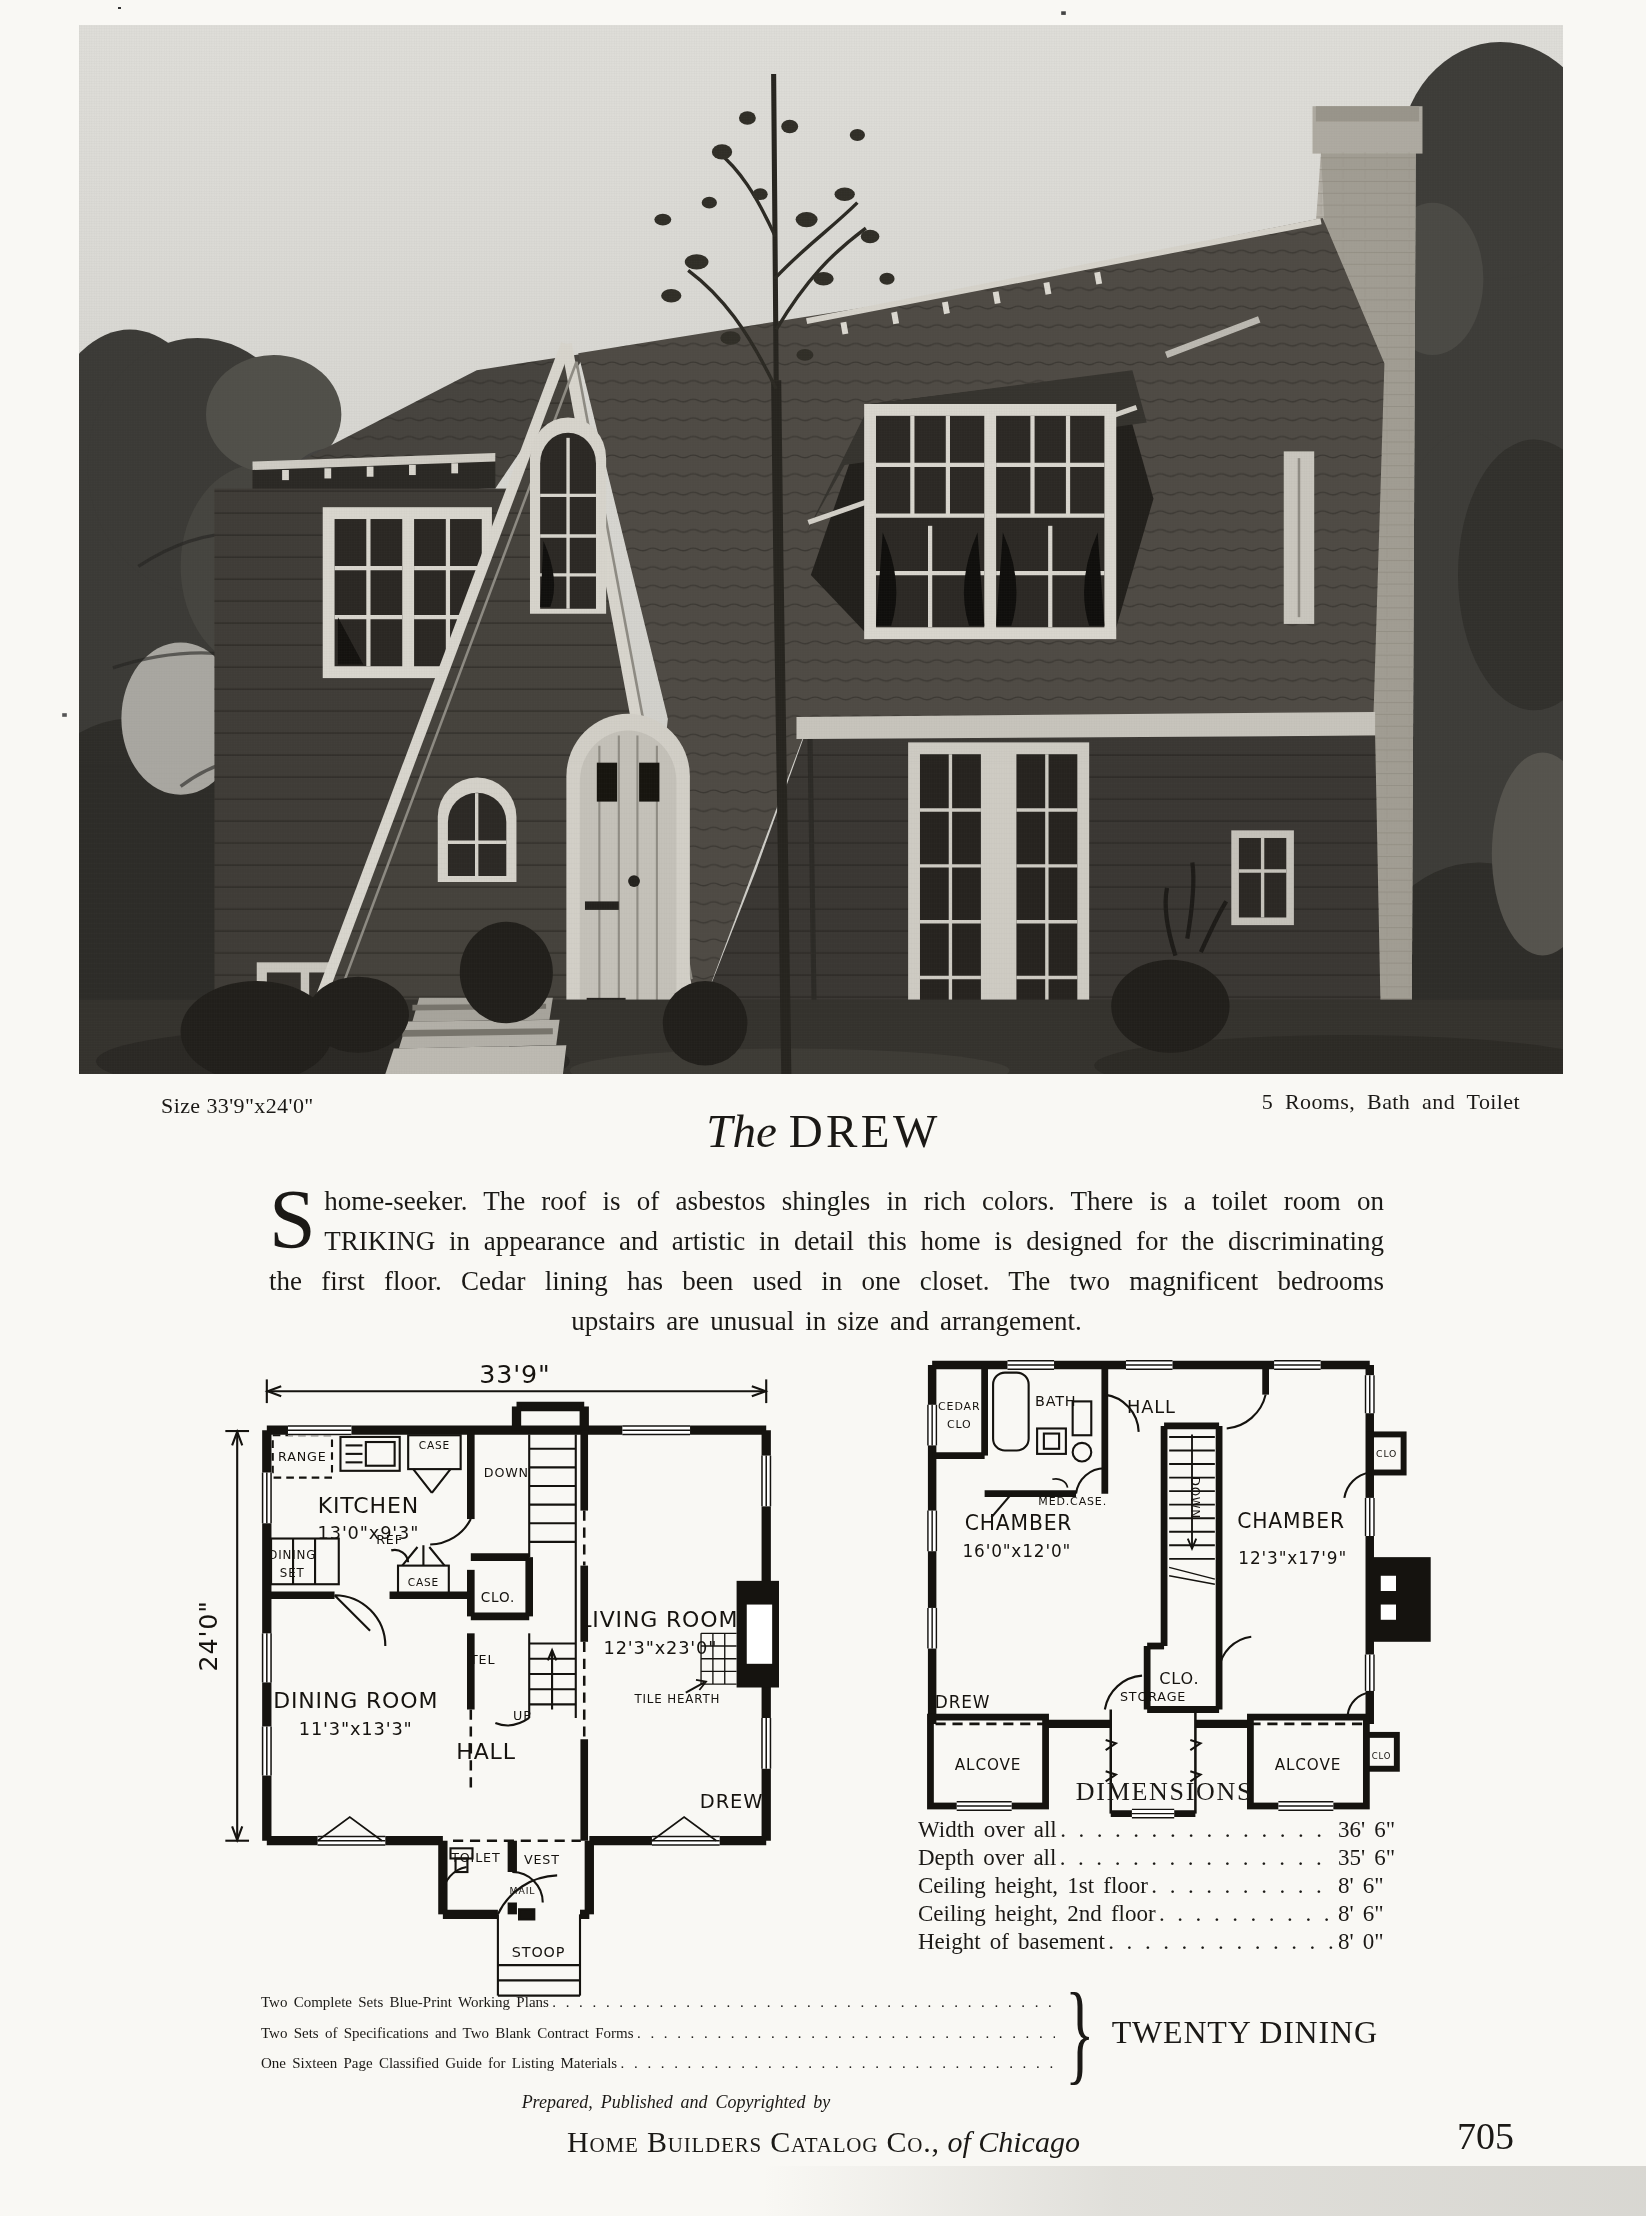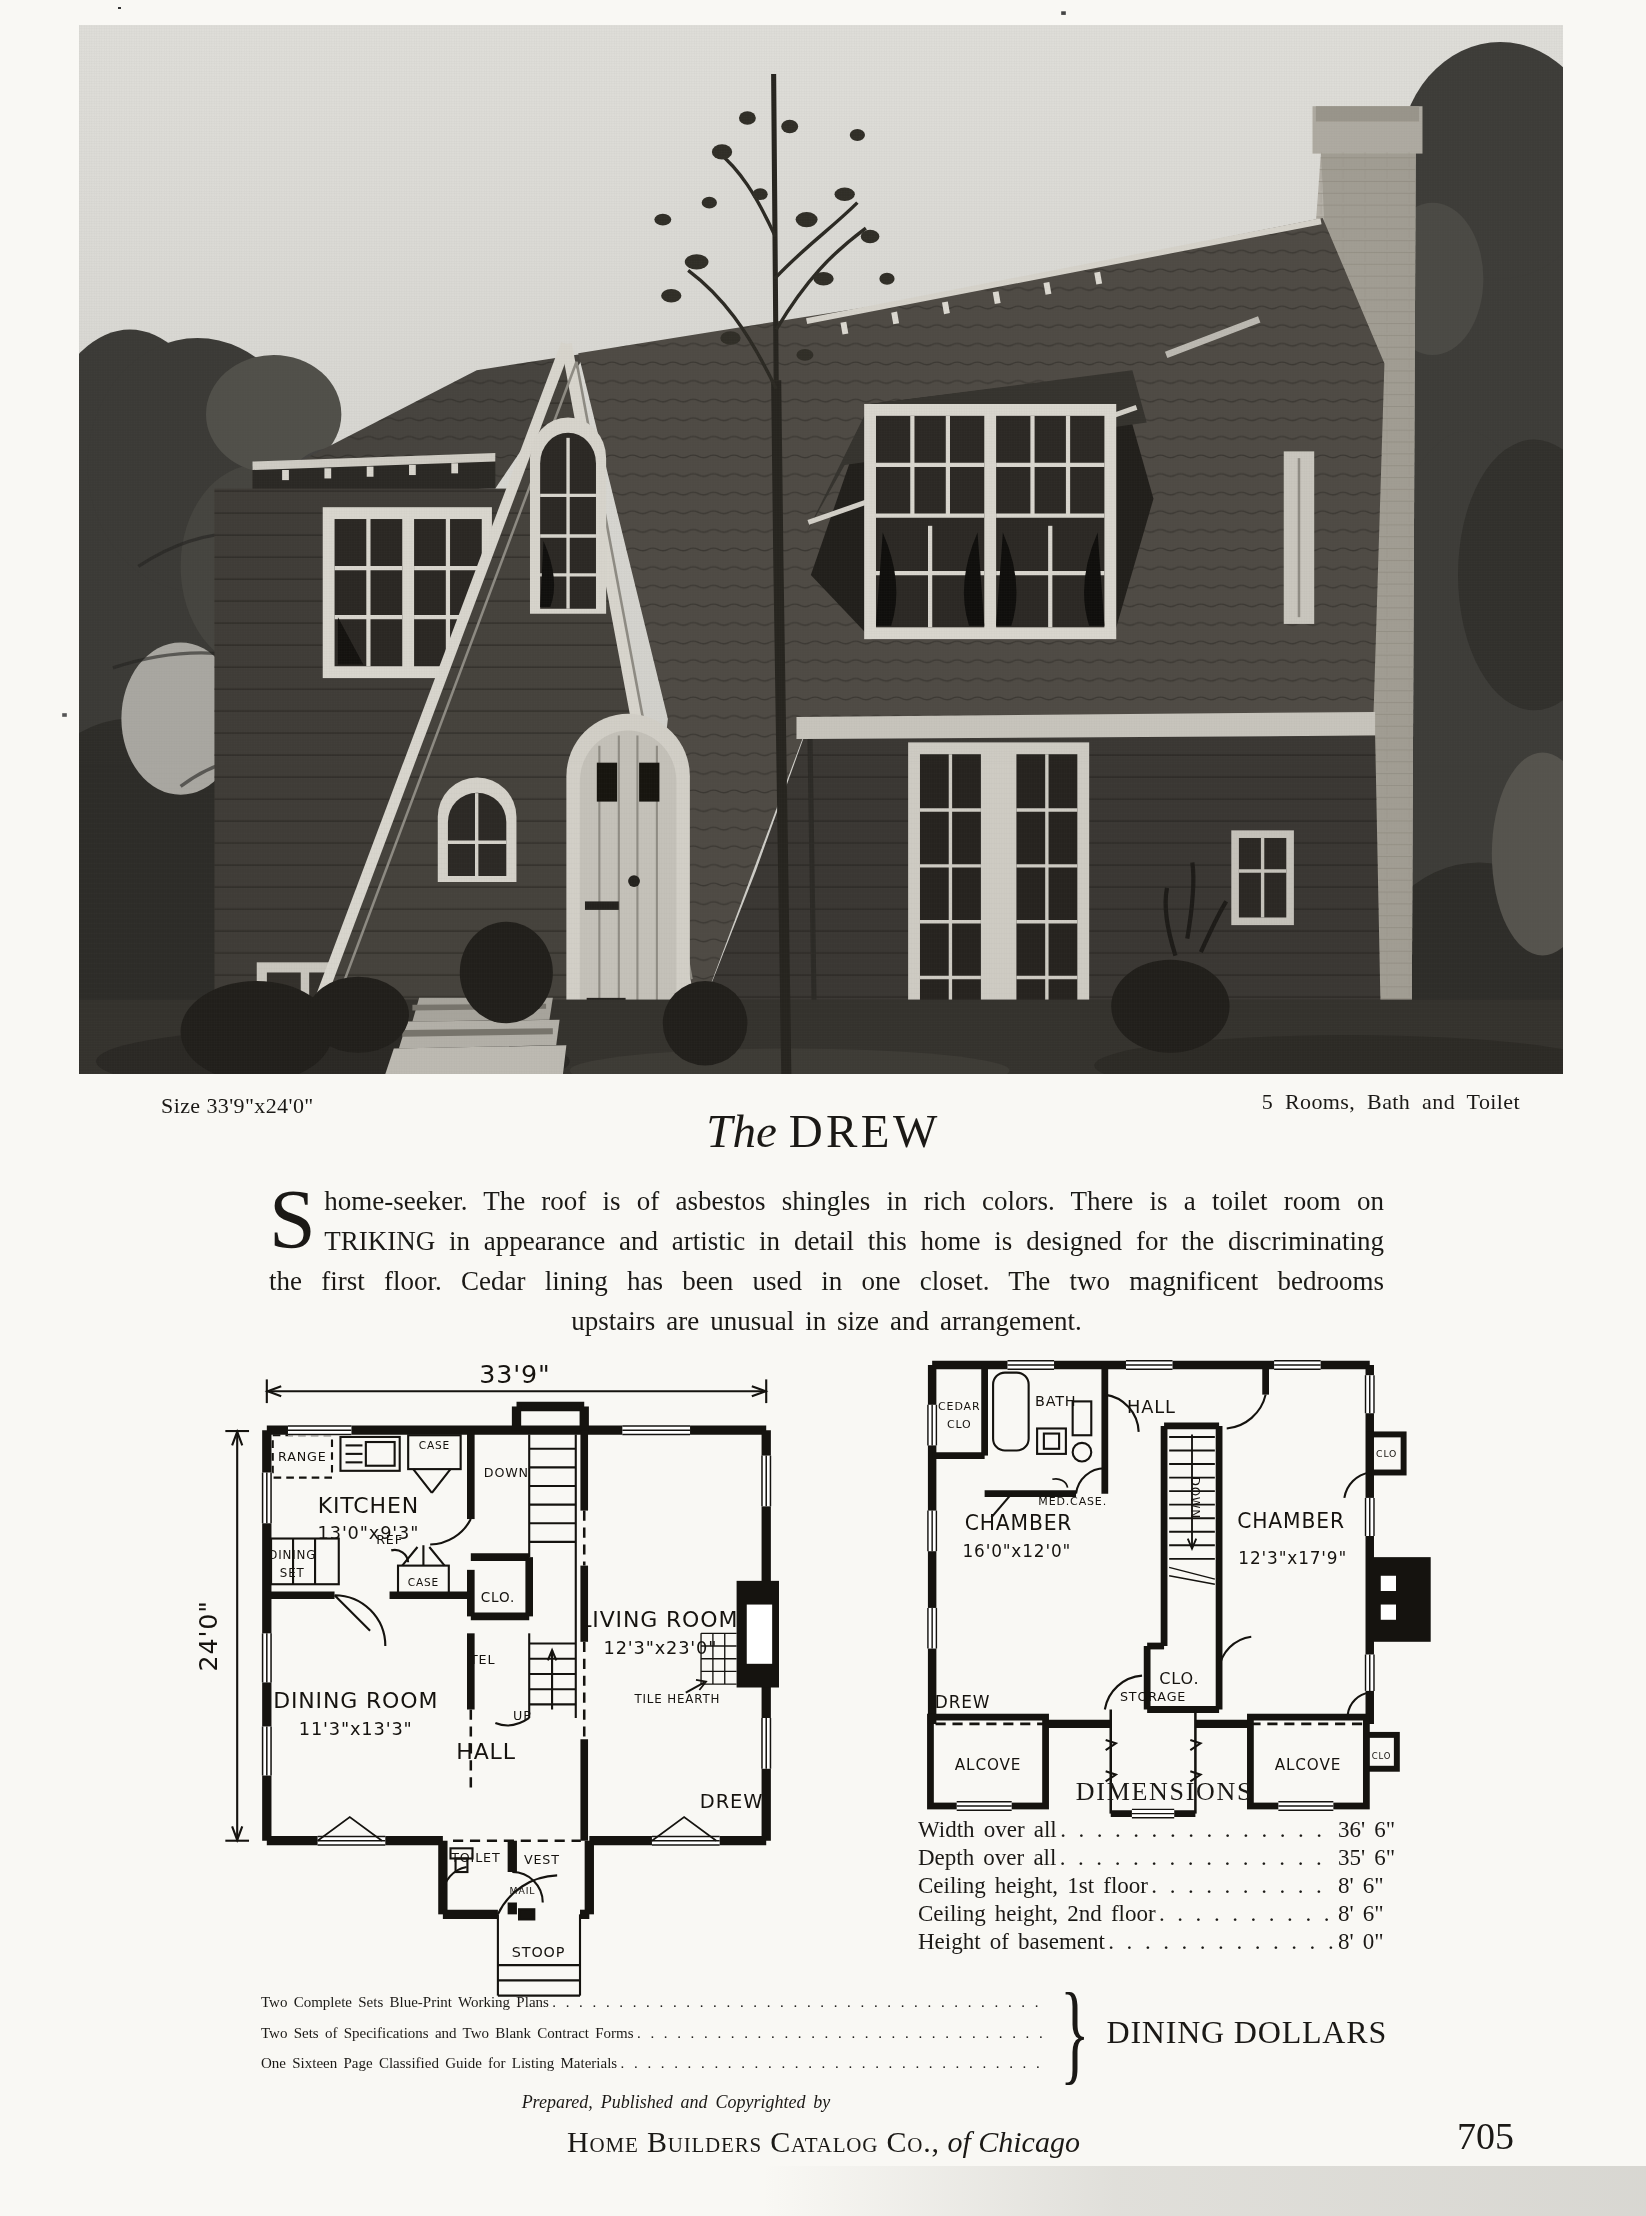--- a/index.html
+++ b/index.html
@@ -750,21 +750,21 @@
       <div class="offer-row">
         <span>Two Sets of Specifications and Two Blank Contract Forms</span>
           <span class="leader"></span>
       </div>
       <div class="offer-row">
         <span>One Sixteen Page Classified Guide for Listing Materials</span>
           <span class="leader"></span>
       </div>
     </div>
     <div class="brace">}</div>
-    <div class="price">DINING DOLLARS</div>
+    <div class="price">TWENTY DINING</div>
   </div>
 
   <div class="foot1">Prepared, Published and Copyrighted by</div>
   <div class="foot2">
     <span class="sc">Home Builders Catalog Co.,</span>
     <span class="it">of Chicago</span>
   </div>
   <div class="pageno">705</div>
 
   <div class="blotch"></div>

